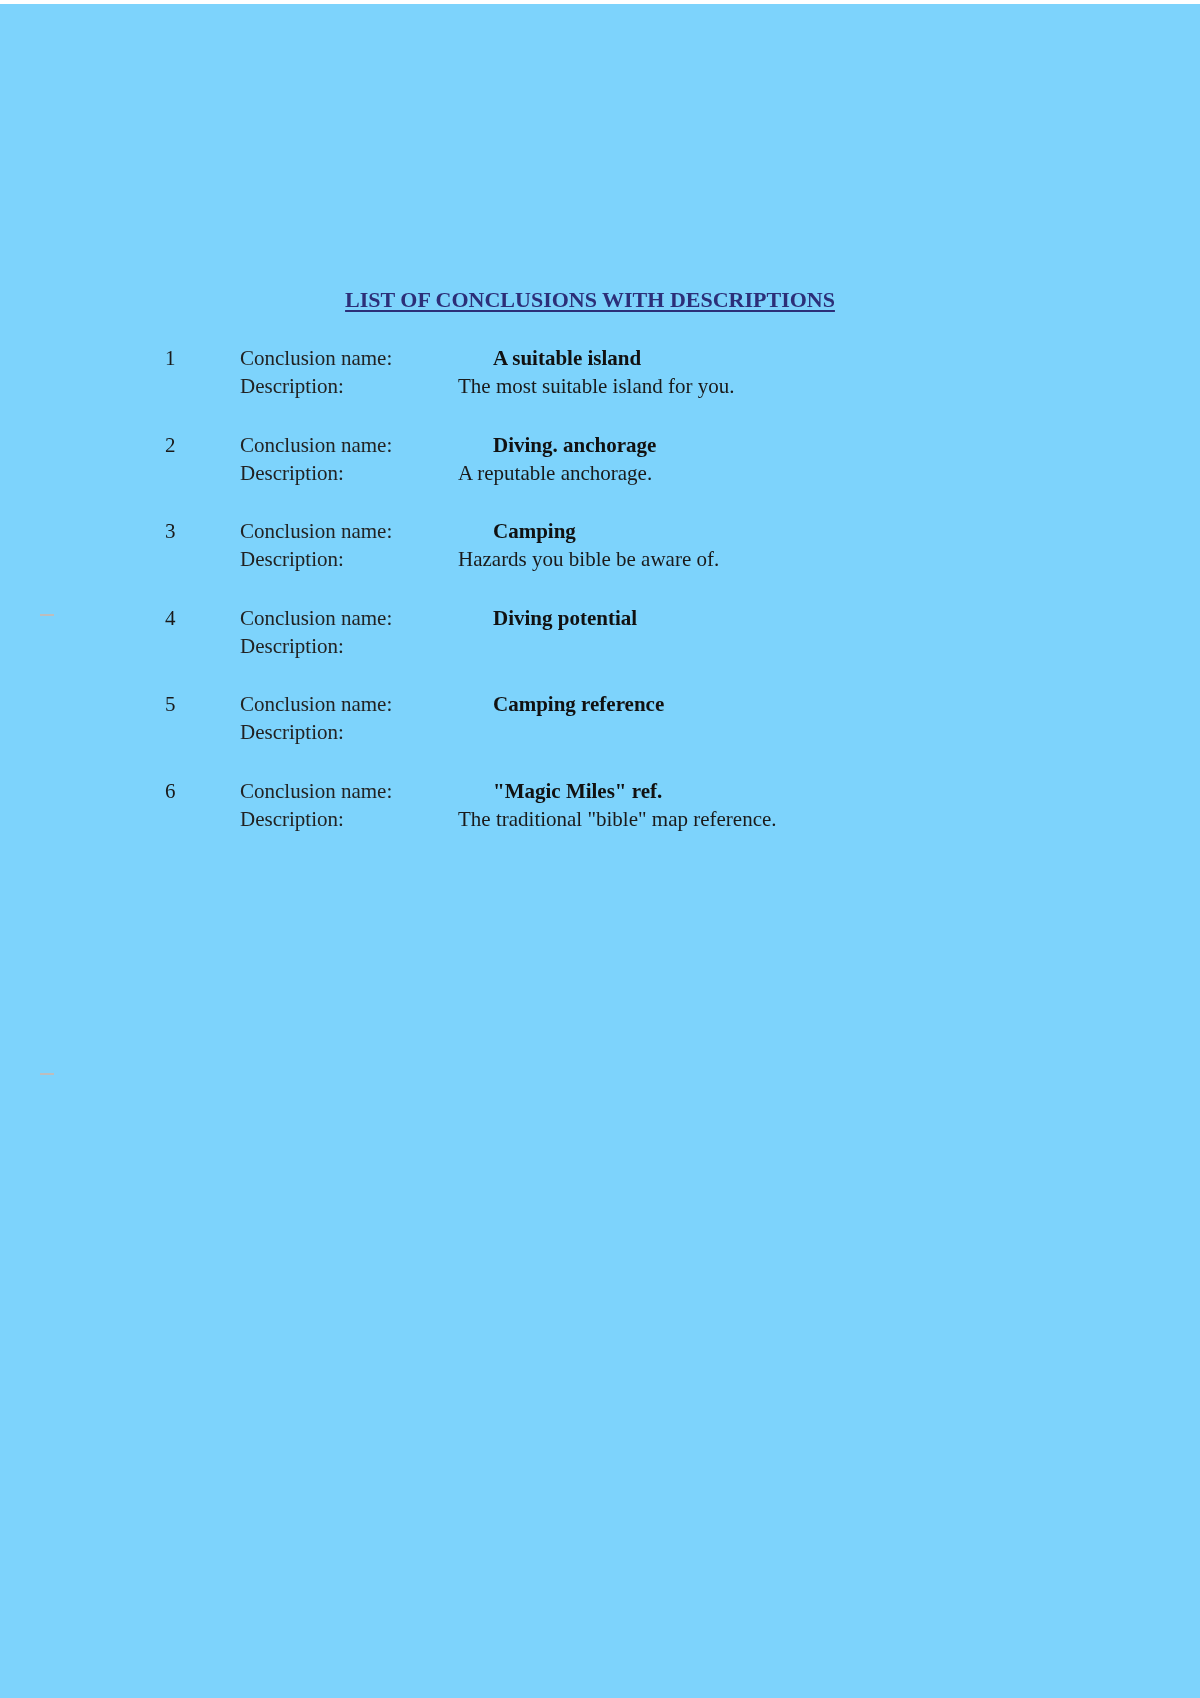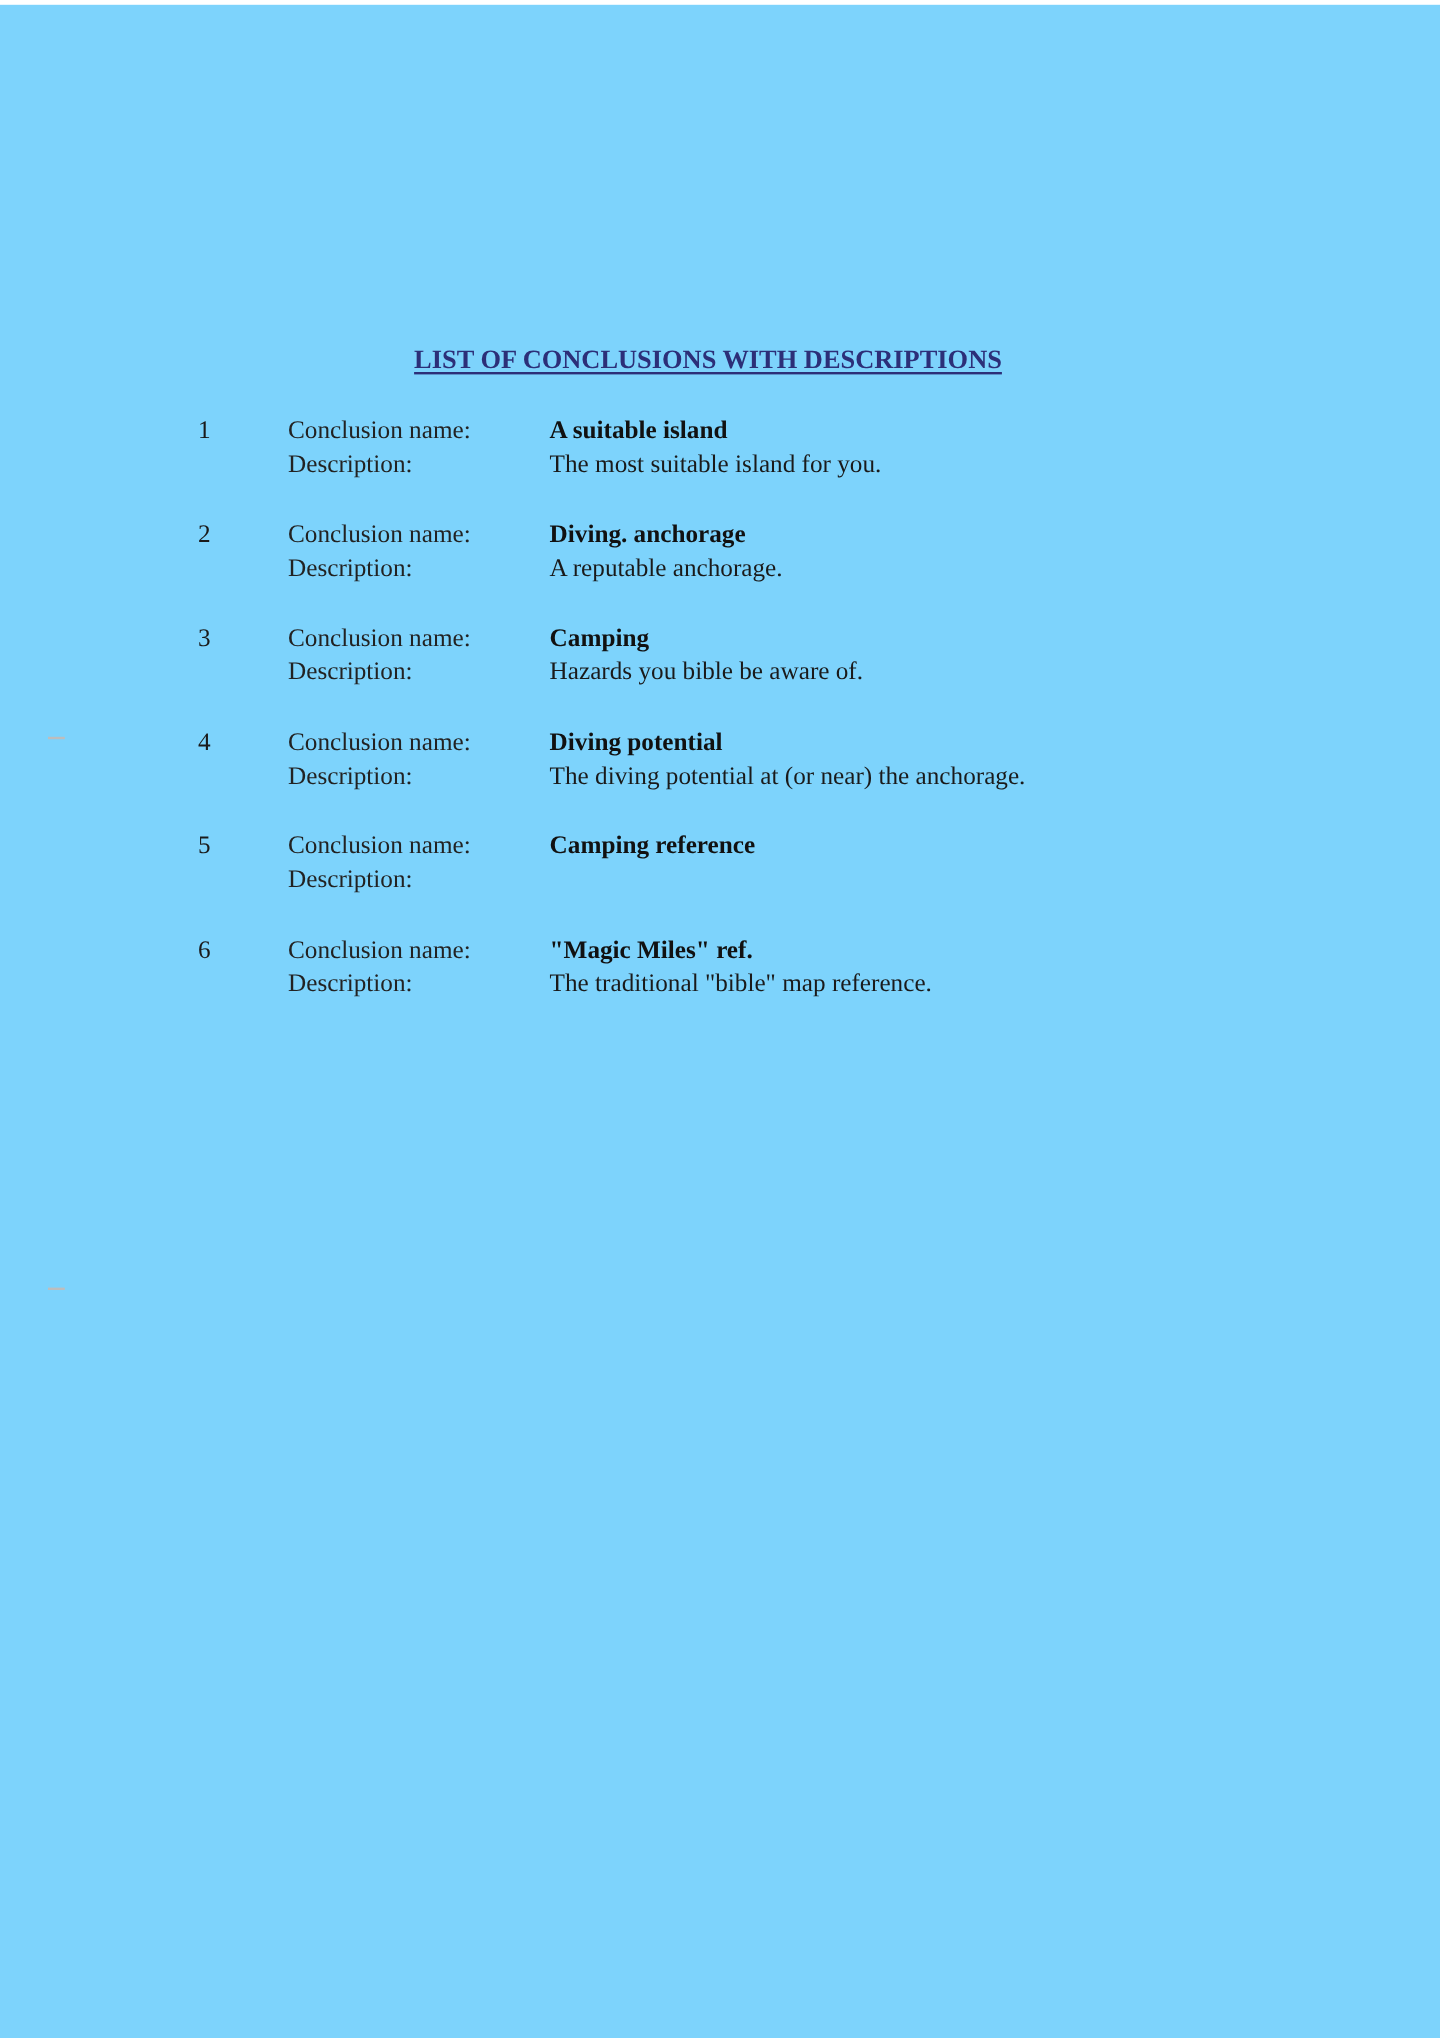--- a/index.html
+++ b/index.html
@@ -53,21 +53,21 @@
     .entry .label {
       position: absolute;
       left: 240px;
     }
     .entry .value {
       position: absolute;
       left: 458px;
     }
     .row1 { top: 0; }
     .row2 { top: 28px; }
-    .value.name { font-weight: bold; color: #111; }
+    .value.name { font-weight: bold; color: #111; margin-left: 35px; }
     .value.desc { color: #1a1a1a; }
     .label { color: #222; }
     .margin-mark {
       position: absolute;
       left: 40px;
       width: 14px;
       height: 2px;
       background: #bdbdbd;
     }
   </style>
@@ -105,21 +105,20 @@
       <span class="value name row1">Camping</span>
       <span class="label row2">Description:</span>
       <span class="value desc row2">Hazards you bible be aware of.</span>
     </div>
 
     <div class="entry">
       <span class="num row1">4</span>
       <span class="label row1">Conclusion name:</span>
       <span class="value name row1">Diving potential</span>
       <span class="label row2">Description:</span>
-      <span class="value desc row2">The diving potential at (or near) the anchorage.</span>
     </div>
 
     <div class="entry">
       <span class="num row1">5</span>
       <span class="label row1">Conclusion name:</span>
       <span class="value name row1">Camping reference</span>
       <span class="label row2">Description:</span>
     </div>
 
     <div class="entry">

